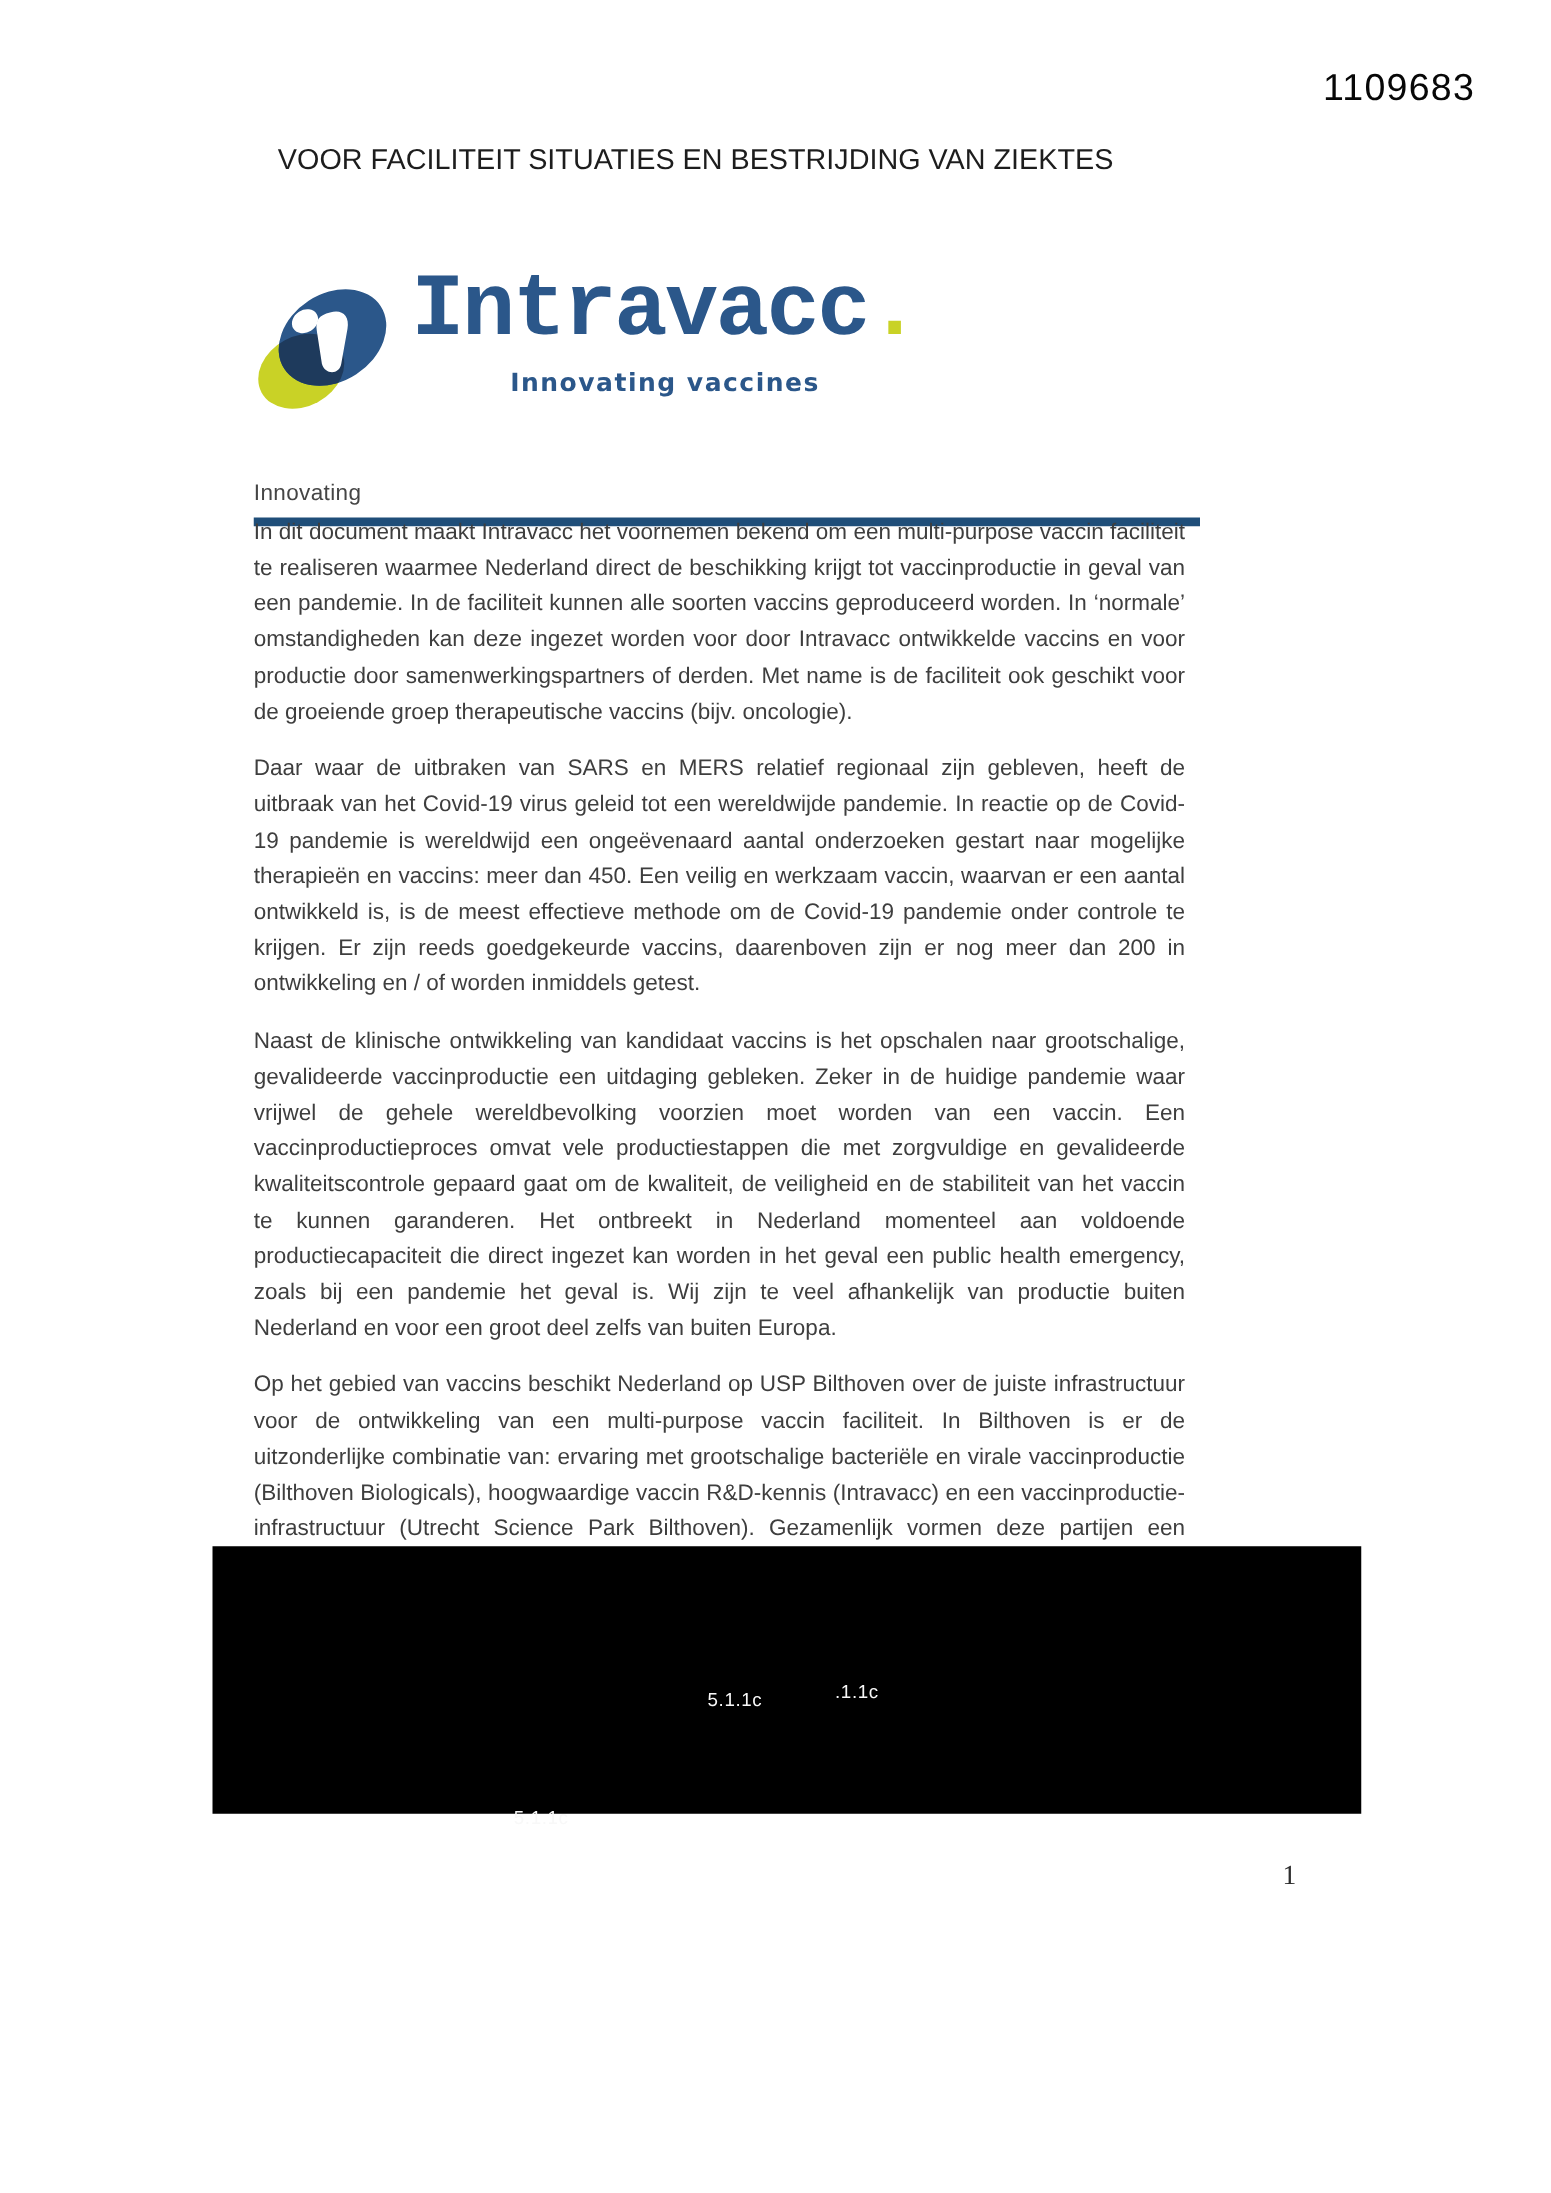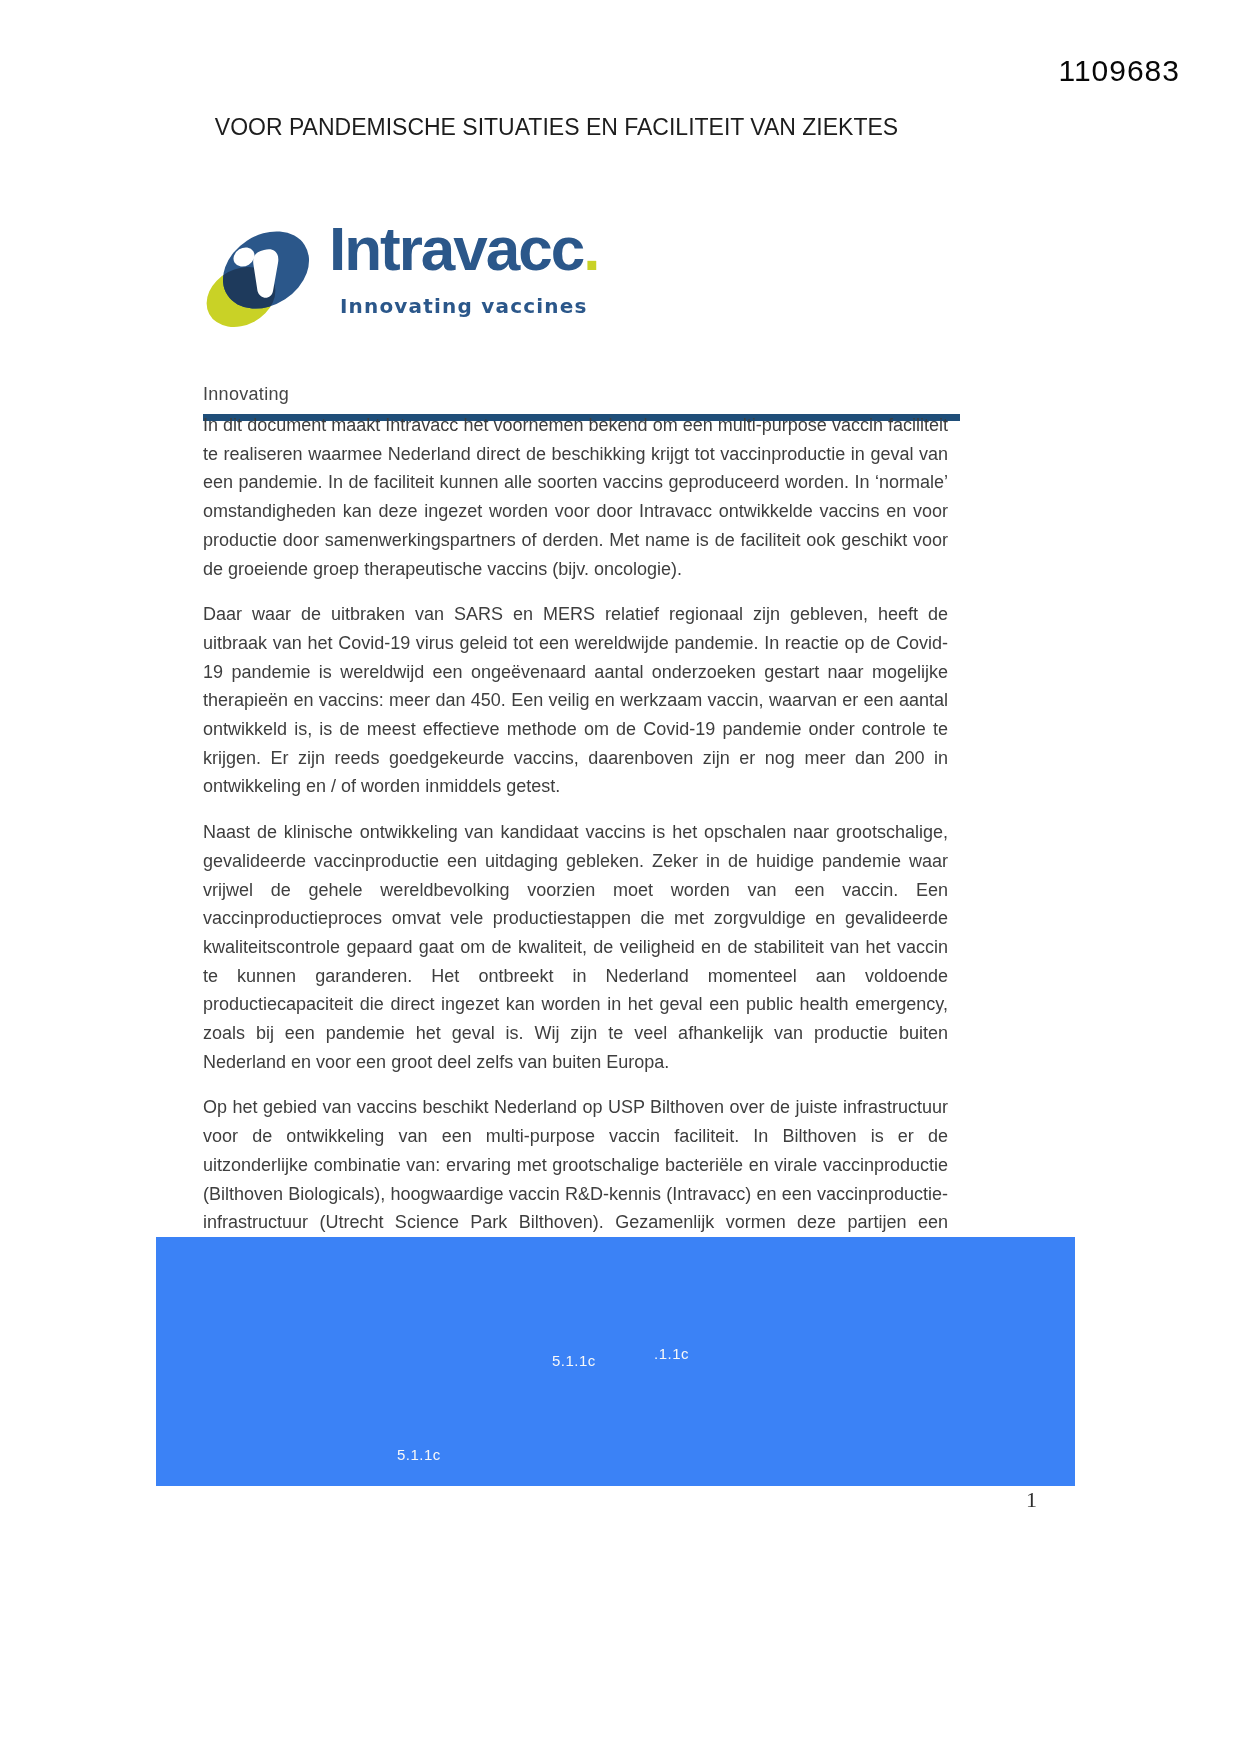--- a/index.html
+++ b/index.html
@@ -36,23 +36,23 @@
   .logo {
     position: absolute;
     left: 203px;
     top: 208px;
     width: 560px;
     height: 130px;
   }
   .logo-icon { position: absolute; left: 0; top: 6px; }
   .logo-text { position: absolute; left: 126px; top: -4px; }
   .wordmark {
-    font-family: Liberation Sans, sans-serif;
+    font-family: Liberation Mono, monospace;
     font-weight: bold;
-    font-size: 62px;
+    font-size: 71px;
     line-height: 90px;
     color: #2b578a;
     letter-spacing: -2px;
     white-space: nowrap;
   }
   .wordmark .dot { color: #c9d226; }
   .tagline {
     font-family: "DejaVu Sans", sans-serif;
     font-weight: bold;
     font-size: 20px;
@@ -86,25 +86,25 @@
     width: 745px;
     font-size: 18px;
     line-height: 28.7px;
     color: #3e3e3e;
     text-align: justify;
   }
   .body-text p { margin: 0 0 17px 0; }
 
   .redaction-box {
     position: absolute;
-    left: 156px;
+    left: 170px;
     top: 1237px;
     width: 919px;
-    height: 249px;
-    background: #3b82f6;
+    height: 214px;
+    background: #000000;
   }
   .rl {
     position: absolute;
     color: #f8f8f8;
     font-size: 15px;
     letter-spacing: 0.5px;
   }
   .rl-1 { left: 396px; top: 115px; }
   .rl-2 { left: 458px; top: 108px; margin-left: 40px; }
   .rl-3 { left: 241px; top: 209px; }
@@ -119,21 +119,21 @@
   }
 </style>
 </head>
 <body>
 
 <div class="page">
 
   <div class="doc-number">1109683</div>
 
   <div class="title-block">
-    <div>VOOR PANDEMISCHE SITUATIES EN FACILITEIT VAN ZIEKTES</div>
+    <div>VOOR FACILITEIT SITUATIES EN BESTRIJDING VAN ZIEKTES</div>
   </div>
 
   <div class="logo">
     <svg class="logo-icon" width="112" height="122" viewBox="0 0 112 122" xmlns="http://www.w3.org/2000/svg">
       <defs>
         <clipPath id="cy">
           <ellipse cx="38" cy="83" rx="36" ry="28" transform="rotate(-28 38 83)"></ellipse>
         </clipPath>
       </defs>
       <ellipse cx="38" cy="83" rx="36" ry="28" transform="rotate(-28 38 83)" fill="#c9d226"></ellipse>

